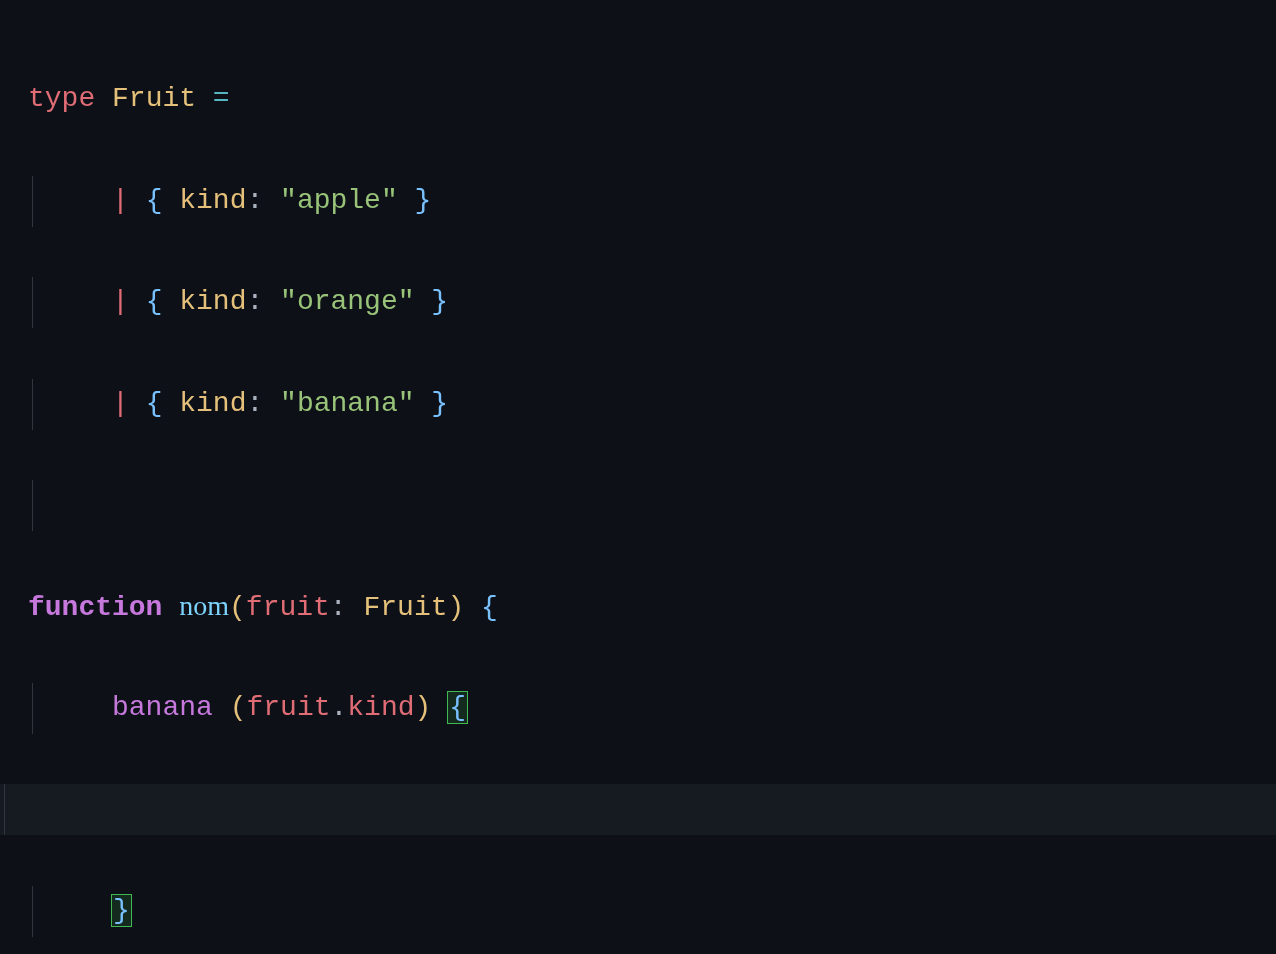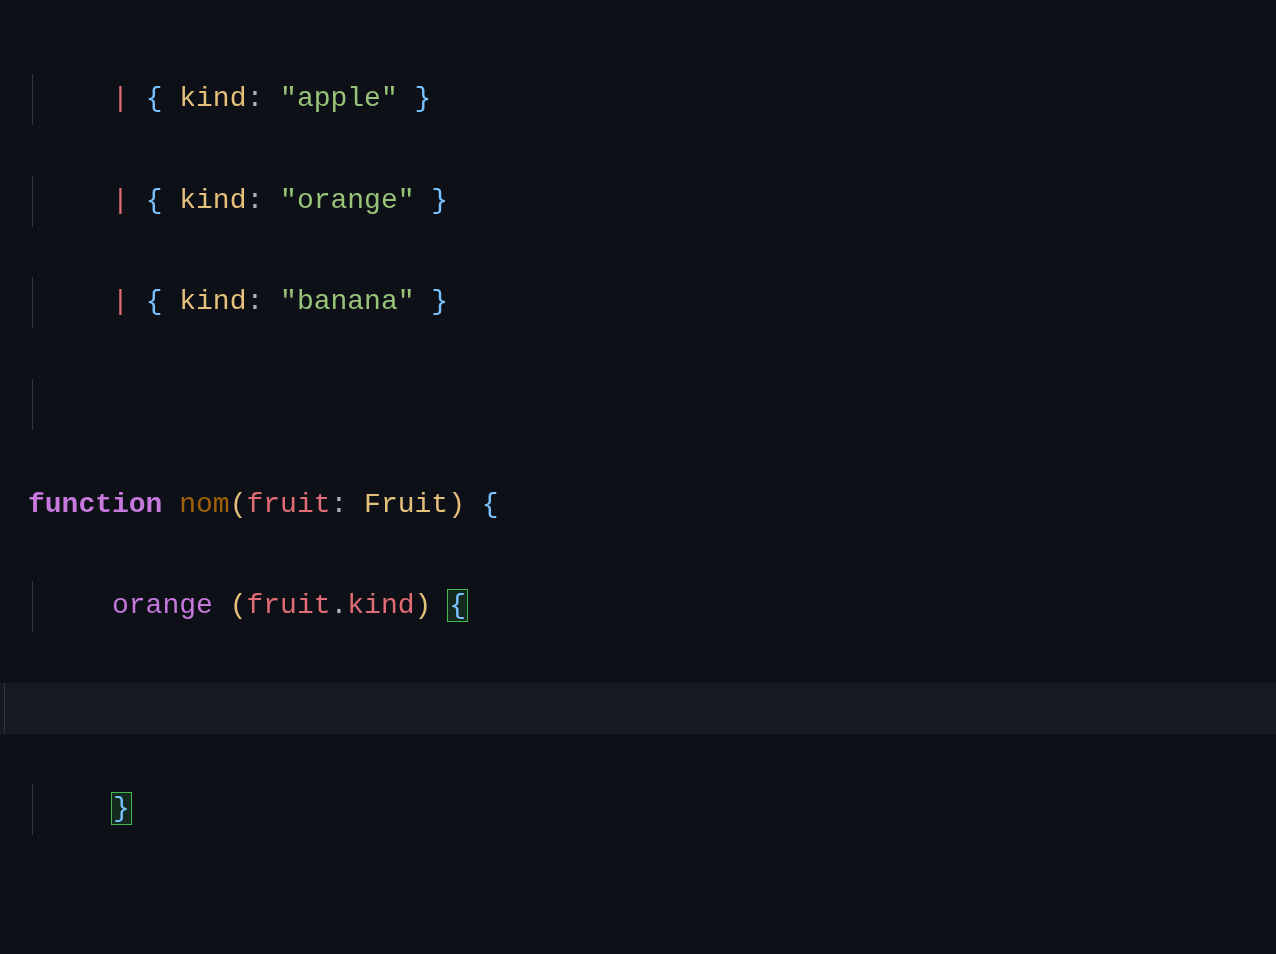--- a/index.html
+++ b/index.html
@@ -44,40 +44,41 @@
     }
     .tok-keyword-type { color: #e06c75; }
     .tok-type-name { color: #e5c07b; }
     .tok-operator { color: #56b6c2; }
     .tok-pipe { color: #e06c75; }
     .tok-brace-blue { color: #79c0ff; }
     .tok-property { color: #e5c07b; }
     .tok-colon { color: #abb2bf; }
     .tok-string { color: #98c379; }
     .tok-keyword-fn { color: #c678dd; font-weight: bold; }
-    .tok-fn-name { color: #a16207; }
+    .tok-fn-name { color: #7dd3fc; font-family: Liberation Serif, serif; }
     .tok-paren { color: #e5c07b; }
     .tok-param { color: #e06c75; }
     .tok-keyword-ctrl { color: #c678dd; }
     .tok-variable { color: #e06c75; }
     .tok-dot { color: #abb2bf; }
     .tok-member { color: #e06c75; }
     .bracket-match {
       border: 1px solid #3fb950;
       background-color: rgba(63, 185, 80, 0.15);
       padding: 0 1px;
       margin: 0 -1px;
     }
   </style>
 </head>
 <body>
 
 <div class="editor">
+<span class="line"><span class="tok-keyword-type">type</span> <span class="tok-type-name">Fruit</span> <span class="tok-operator">=</span></span>
 <span class="line"><span class="indent-guide"></span>     <span class="tok-pipe">|</span> <span class="tok-brace-blue">{</span> <span class="tok-property">kind</span><span class="tok-colon">:</span> <span class="tok-string">"apple"</span> <span class="tok-brace-blue">}</span></span>
 <span class="line"><span class="indent-guide"></span>     <span class="tok-pipe">|</span> <span class="tok-brace-blue">{</span> <span class="tok-property">kind</span><span class="tok-colon">:</span> <span class="tok-string">"orange"</span> <span class="tok-brace-blue">}</span></span>
 <span class="line"><span class="indent-guide"></span>     <span class="tok-pipe">|</span> <span class="tok-brace-blue">{</span> <span class="tok-property">kind</span><span class="tok-colon">:</span> <span class="tok-string">"banana"</span> <span class="tok-brace-blue">}</span></span>
 <span class="line"><span class="indent-guide"></span></span>
 <span class="line"><span class="tok-keyword-fn">function</span> <span class="tok-fn-name">nom</span><span class="tok-paren">(</span><span class="tok-param">fruit</span><span class="tok-colon">:</span> <span class="tok-type-name">Fruit</span><span class="tok-paren">)</span> <span class="tok-brace-blue">{</span></span>
-<span class="line"><span class="indent-guide"></span>     <span class="tok-keyword-ctrl">orange</span> <span class="tok-paren">(</span><span class="tok-variable">fruit</span><span class="tok-dot">.</span><span class="tok-member">kind</span><span class="tok-paren">)</span> <span class="tok-brace-blue bracket-match">{</span></span>
+<span class="line"><span class="indent-guide"></span>     <span class="tok-keyword-ctrl">banana</span> <span class="tok-paren">(</span><span class="tok-variable">fruit</span><span class="tok-dot">.</span><span class="tok-member">kind</span><span class="tok-paren">)</span> <span class="tok-brace-blue bracket-match">{</span></span>
 <span class="line active-line"><span class="indent-guide"></span>          </span>
 <span class="line"><span class="indent-guide"></span>     <span class="tok-brace-blue bracket-match">}</span></span>
 
 </div>
 
 </body></html>

